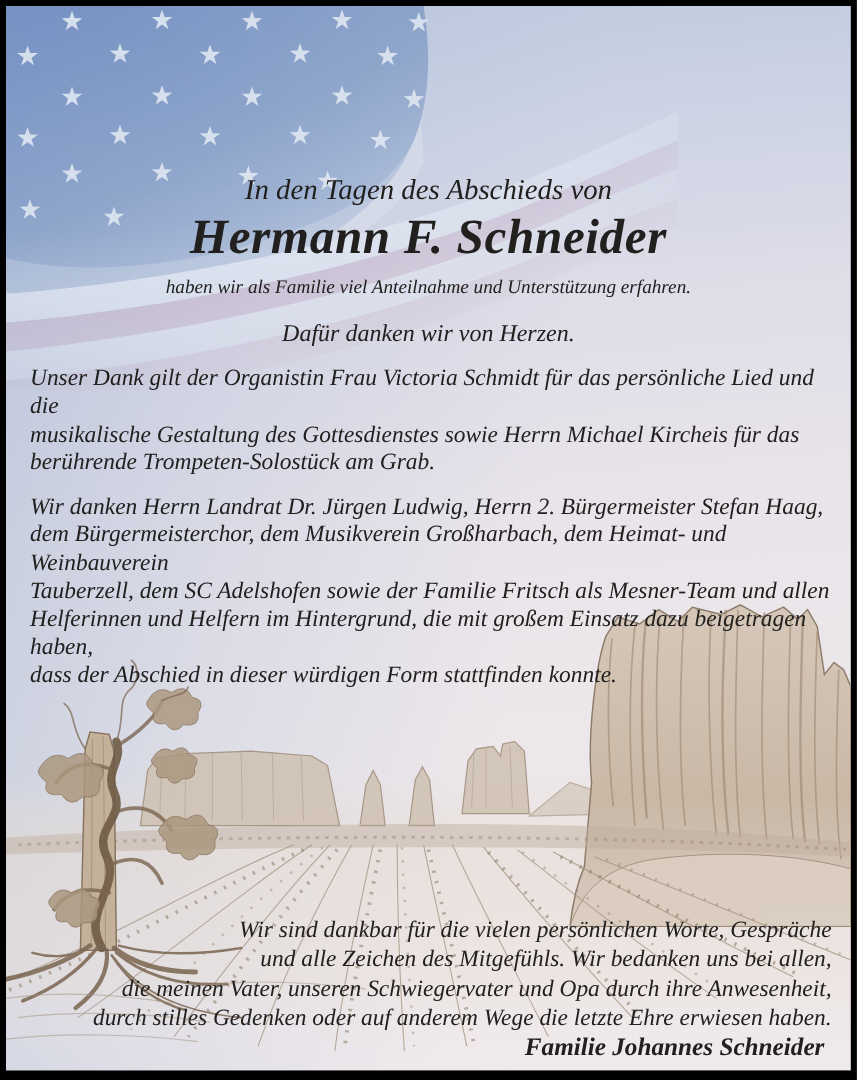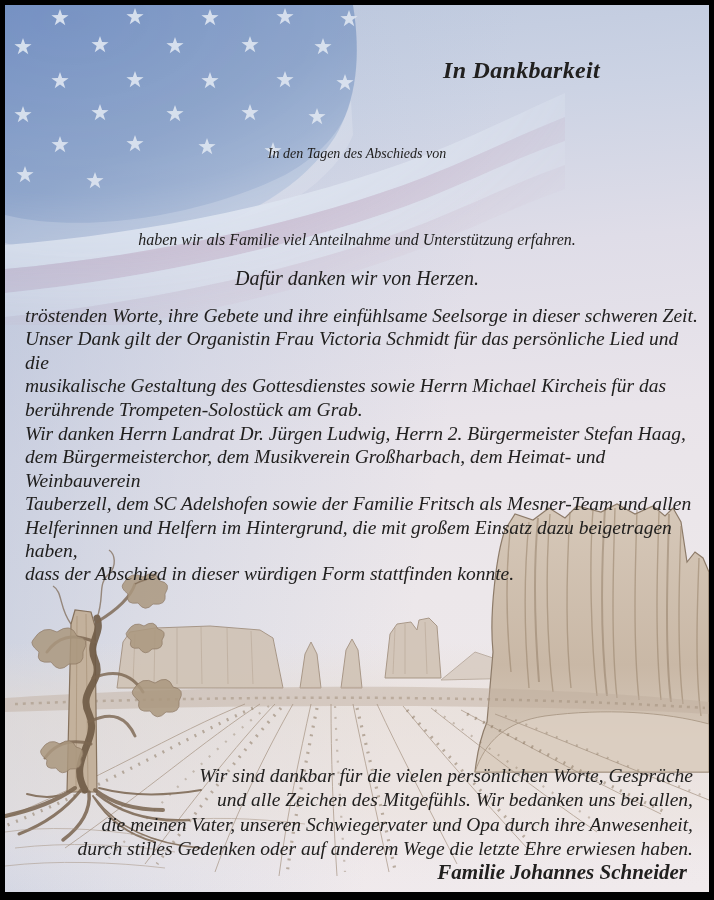--- a/index.html
+++ b/index.html
@@ -16,27 +16,27 @@
     position:relative;
     width:704px;height:887px;
     overflow:hidden;
     background:
       linear-gradient(100deg, rgba(150,172,206,0.45) 0%, rgba(170,188,216,0.25) 30%, rgba(200,210,228,0.0) 60%),
       linear-gradient(175deg, #bec9de 0%, #ccd3e4 14%, #dfdde8 30%, #e9e4ea 48%, #ece7ea 66%, #eee8eb 84%, #f0eaec 100%);
   }
   .txt{position:absolute;color:#21201f;font-style:italic;}
   .center{left:0;right:0;text-align:center;}
   .kind-label{top:52px;left:438px;font-size:24px;font-weight:700;letter-spacing:.3px;}
-  .intro{top:141px;font-size:14px;}
+  .intro{top:141px;font-size:24px;}
   .name{top:168px;font-size:41px;font-weight:700;letter-spacing:.5px;}
   .lead1{top:226px;font-size:16px;}
   .lead2{top:262px;font-size:20px;}
   .para{left:20px;width:676px;font-size:19.5px;line-height:23.4px;text-align:left;}
   .p1{top:299px;}
-  .p2{top:417px;}
+  .p2{top:406px;}
   .p3{top:531px;}
   .closing{right:16px;width:640px;font-size:19.5px;line-height:24.4px;text-align:right;top:759px;}
   .signature{top:855px;right:22px;font-size:21px;font-weight:700;text-align:center;}
   .flag{position:absolute;top:0;left:0;pointer-events:none;}
   .scene{position:absolute;left:0;bottom:0;pointer-events:none;}
   .above{z-index:5;}
 </style>
 </head>
 <body>
 
@@ -210,27 +210,26 @@
           <path d="M90,306 C112,336 150,352 196,356" stroke-width="1.4"></path>
         </g>
 
         <g stroke="#a3907e" stroke-width="1" opacity="0.5" fill="none">
           <path d="M0,340 C40,334 90,336 140,344 M10,356 C60,350 120,352 170,360 M0,374 C50,368 110,370 160,376"></path>
           <path d="M160,330 C200,324 250,326 300,332"></path>
         </g>
       </g>
     </svg>
 
-    <div class="txt kind-label above">In Dankbarkeit</div>
     <div class="txt center intro above">In den Tagen des Abschieds von</div>
+    <div class="txt center name above">Hermann F. Schneider</div>
     <div class="txt center lead1 above">haben wir als Familie viel Anteilnahme und Unterstützung erfahren.</div>
     <div class="txt center lead2 above">Dafür danken wir von Herzen.</div>
 
     <div class="txt para p1 above">
-      <div>tröstenden Worte, ihre Gebete und ihre einfühlsame Seelsorge in dieser schweren Zeit.</div>
       <div>Unser Dank gilt der Organistin Frau Victoria Schmidt für das persönliche Lied und die</div>
       <div>musikalische Gestaltung des Gottesdienstes sowie Herrn Michael Kircheis für das</div>
       <div>berührende Trompeten-Solostück am Grab.</div>
     </div>
 
     <div class="txt para p2 above">
       <div>Wir danken Herrn Landrat Dr. Jürgen Ludwig, Herrn 2. Bürgermeister Stefan Haag,</div>
       <div>dem Bürgermeisterchor, dem Musikverein Großharbach, dem Heimat- und Weinbauverein</div>
       <div>Tauberzell, dem SC Adelshofen sowie der Familie Fritsch als Mesner-Team und allen</div>
       <div>Helferinnen und Helfern im Hintergrund, die mit großem Einsatz dazu beigetragen haben,</div>

